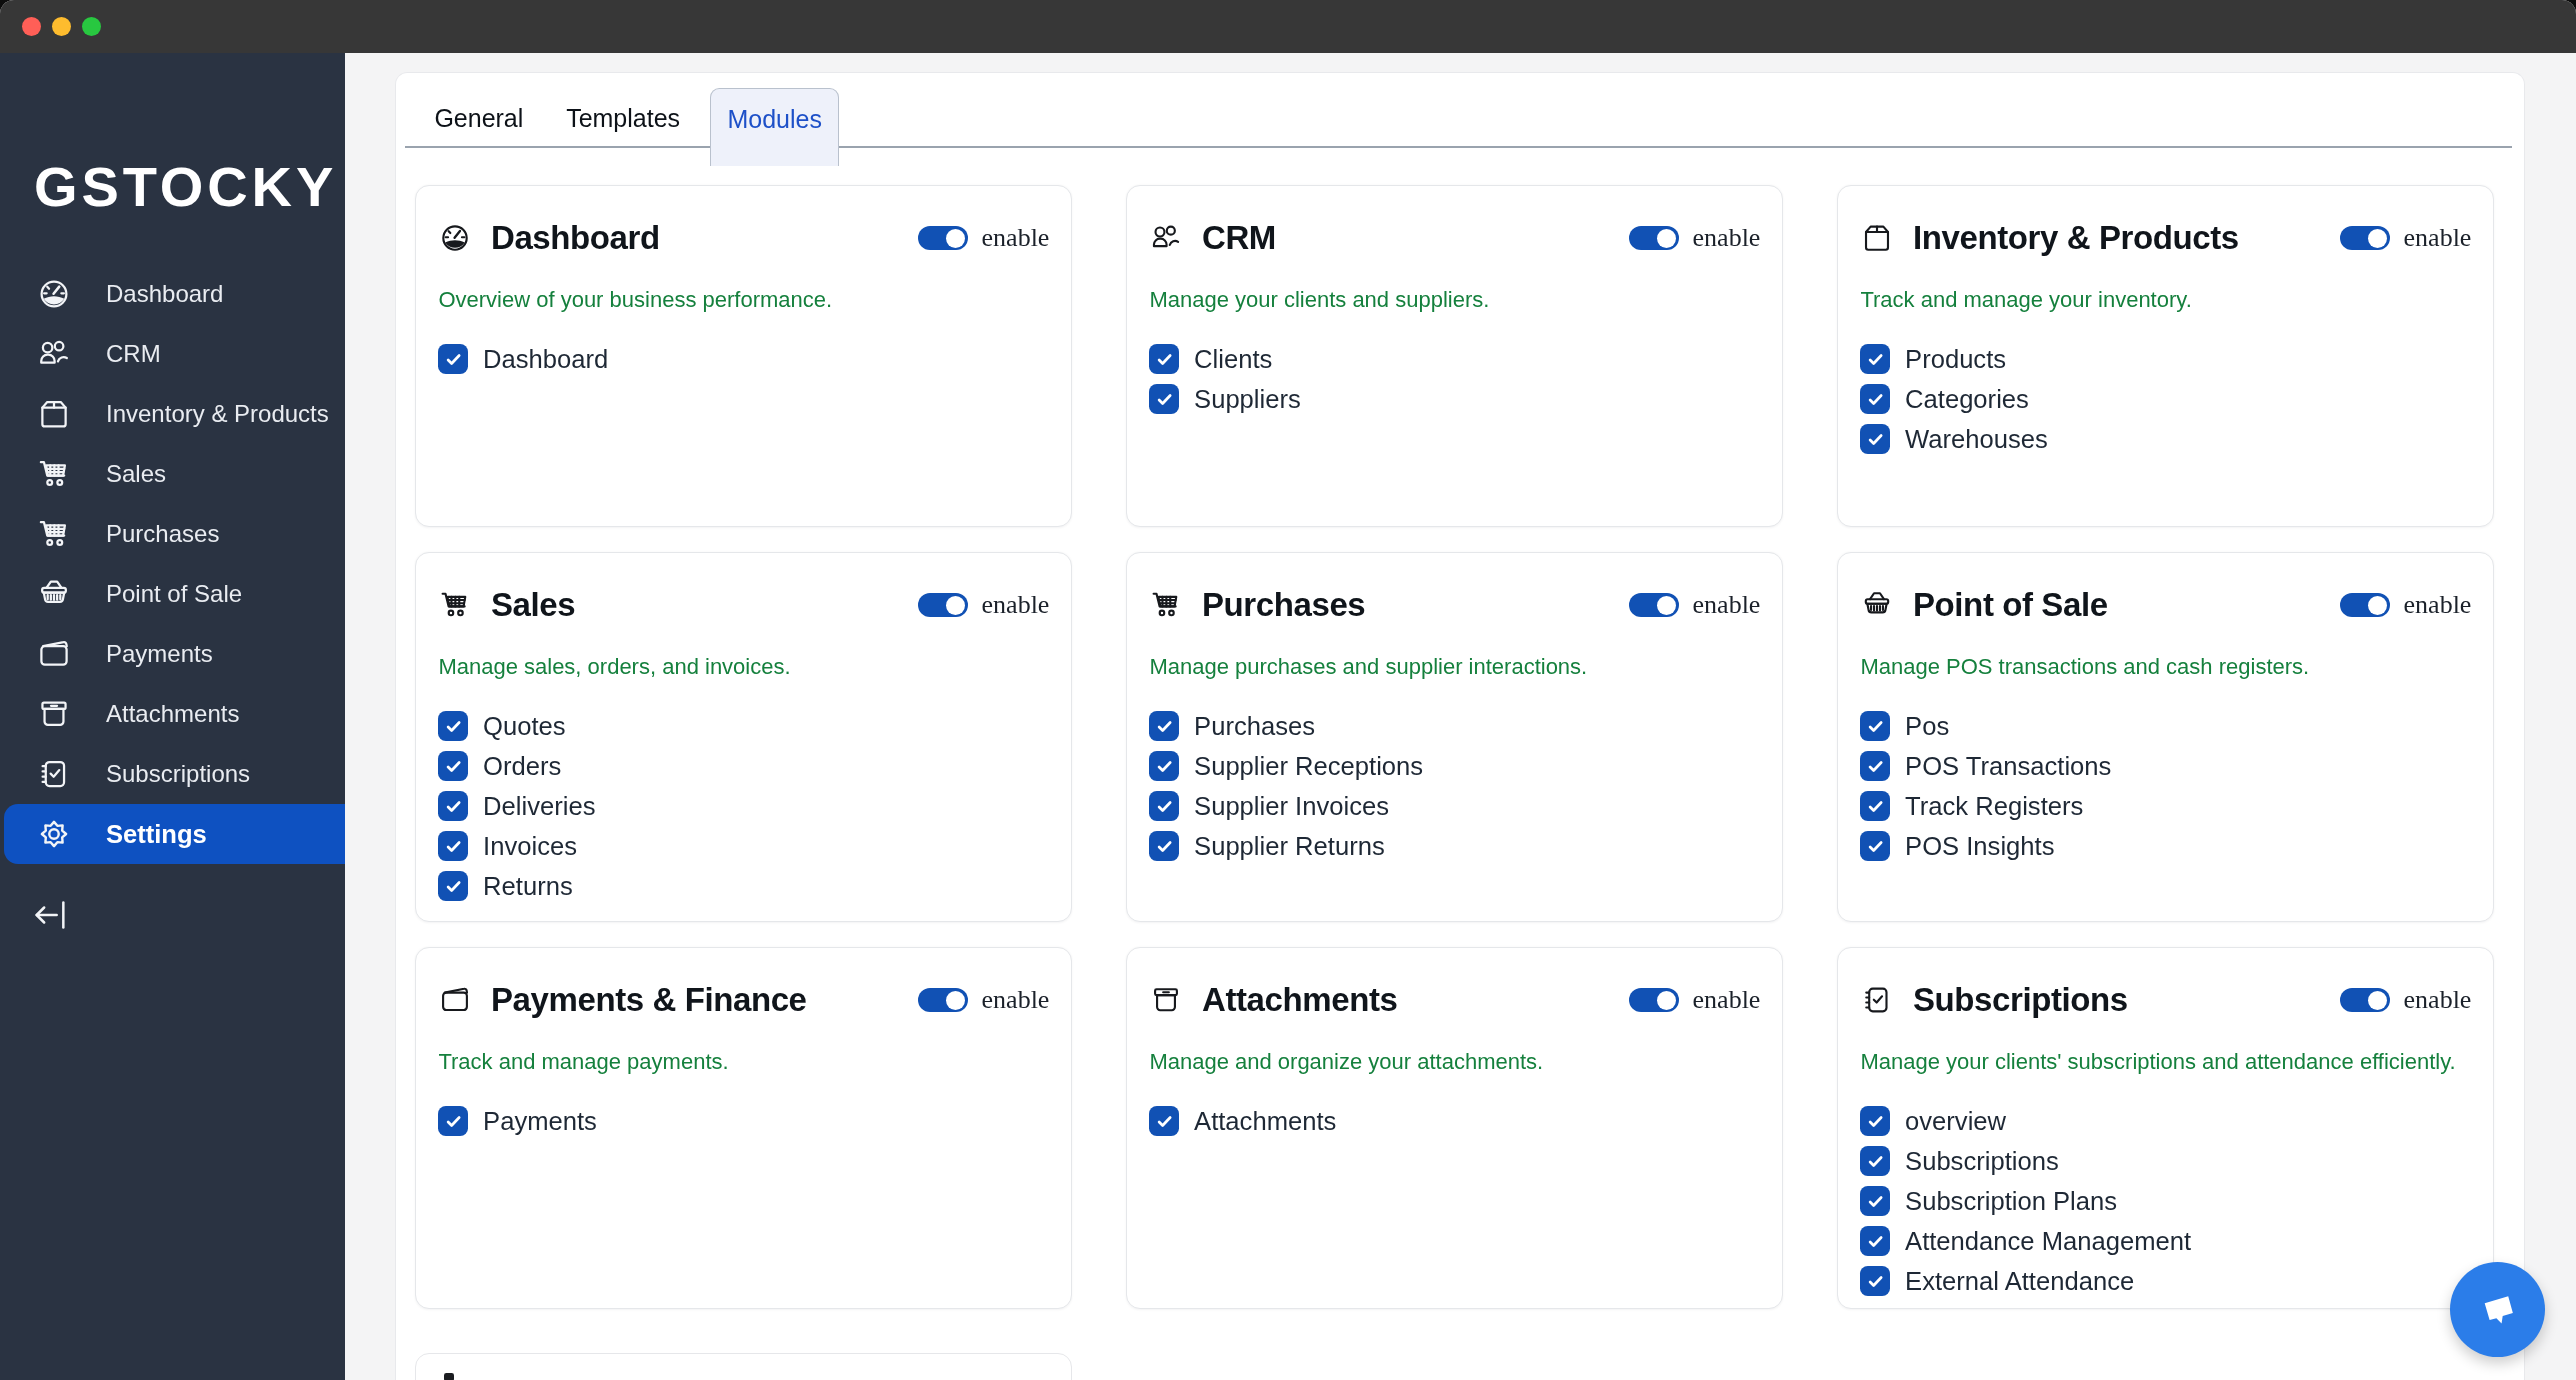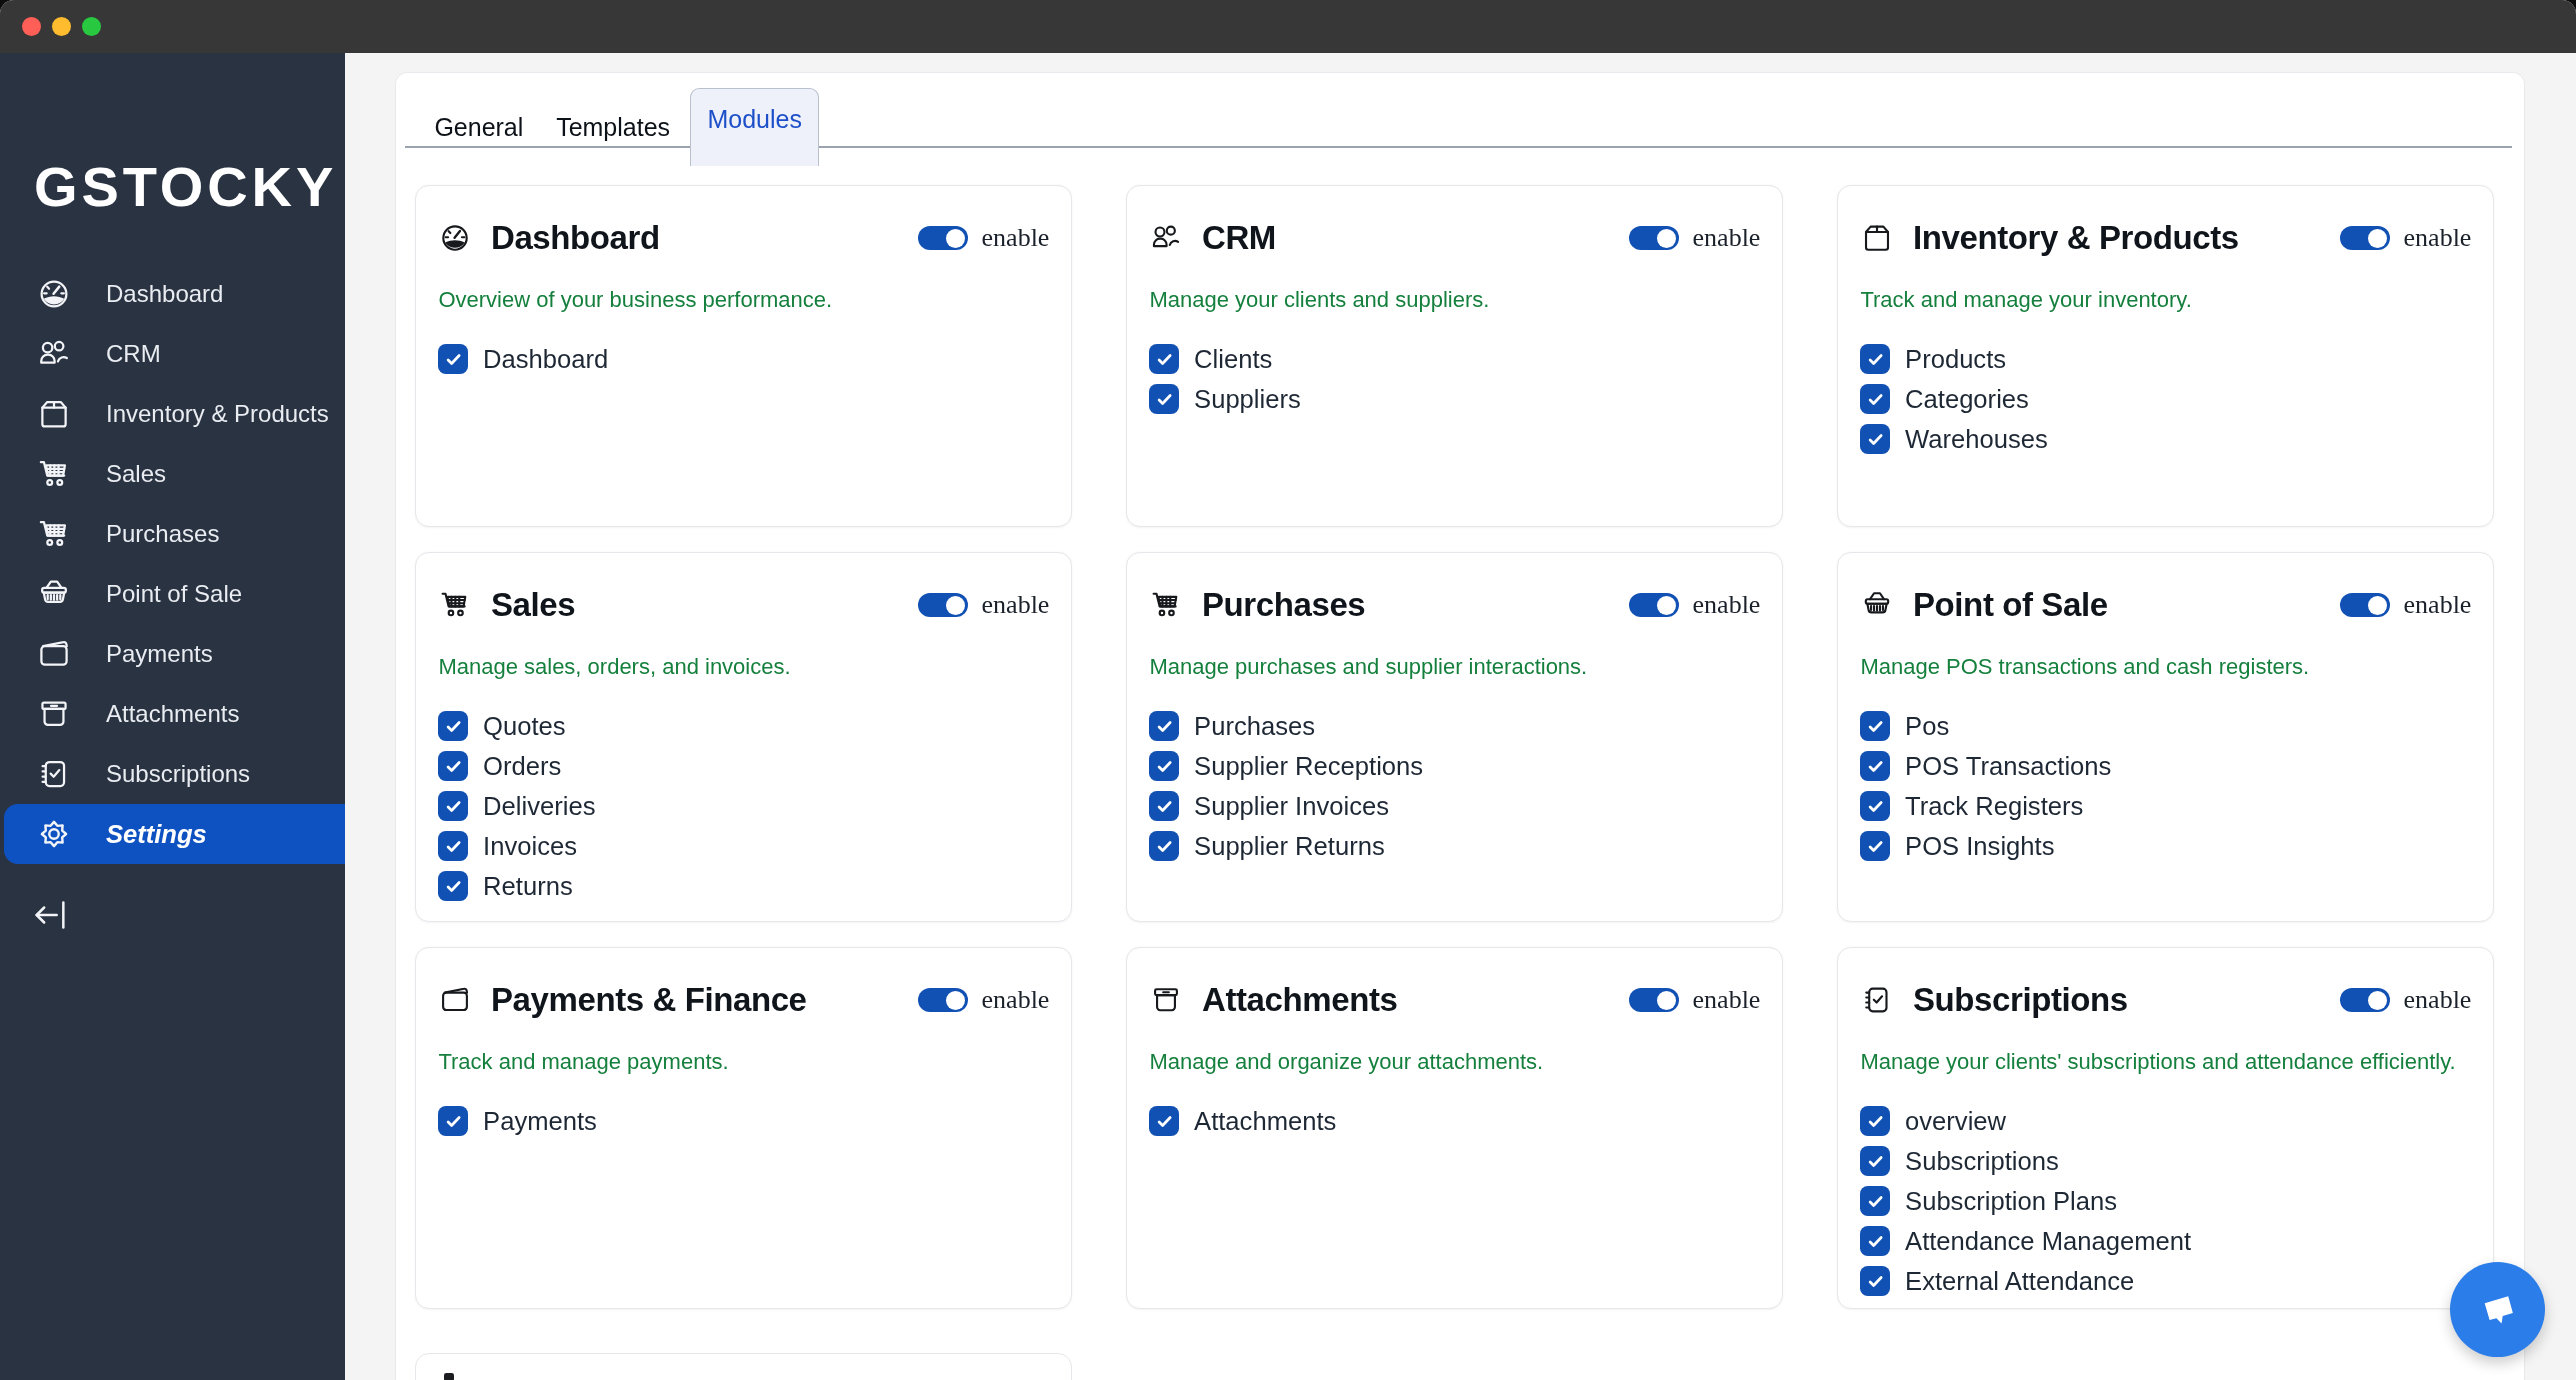--- a/index.html
+++ b/index.html
@@ -10,29 +10,29 @@
   .titlebar { position:absolute; left:0; top:0; right:0; height:53px; background:#373737; }
   .traffic { position:absolute; top:17px; width:19.4px; height:19.4px; border-radius:50%; }
   .t-red { left:22px; } .t-yellow { left:52px; } .t-green { left:82px; }
 
   
   .sidebar { position:absolute; left:0; top:53px; bottom:0; width:406px; background:#2a3342; overflow:hidden; }
   .logo { position:absolute; left:34px; top:101px; font-size:56px; font-weight:800; letter-spacing:3.9px; color:#ffffff; }
   .nav { position:absolute; left:0; right:0; top:211px; }
   .nav-item { height:60px; display:flex; align-items:center; padding-left:36px; gap:34px; color:#e9ecf1; font-size:24px; cursor:pointer; }
   .nav-item .s-icon { width:36px; height:36px; color:#f2f4f7; flex:0 0 36px; display:flex; }
-  .nav-item.active { background:#0e51c1; border-radius:14px; margin:0 3.9px; padding-left:32px; font-weight:700; font-size:25.6px; color:#ffffff;font-style:italic; }
+  .nav-item.active { background:#0e51c1; border-radius:14px; margin:0 3.9px; padding-left:32px; font-weight:700; font-size:25.6px; color:#ffffff; }
   .s-icon svg, .c-icon svg { width:100%; height:100%; display:block; }
   .collapse { position:absolute; left:29.5px; top:842px; width:40px; height:37px; color:#f2f4f7; cursor:pointer; }
 
   
   .main { position:absolute; left:345px; top:53px; right:0; bottom:0; background:#f4f4f5; overflow:hidden; }
   .panel { position:absolute; left:50px; top:19.4px; width:2130px; height:1373px; background:#ffffff; border:1.6px solid #e8e9ec; border-bottom:none; border-radius:12.4px 12.4px 0 0; }
   .underline { position:absolute; left:9.3px; right:12.4px; top:73px; height:1.6px; background:#9aa3ae; z-index:1; }
-  .tabs { position:absolute; left:26px; top:14.7px; display:flex; align-items:center; gap:8px; z-index:2; }
+  .tabs { position:absolute; left:26px; top:14.7px; display:flex; align-items:flex-start; gap:18px; z-index:2; }
   .tab { padding:0 12.4px; font-size:25px; line-height:61px; height:61px; color:#0d1218; cursor:pointer; white-space:nowrap; }
   .tab.active { background:#eef1fa; border:1.6px solid #b9c1cd; border-bottom:none; border-radius:9.3px 9.3px 0 0; color:#1d50c8; height:78px; padding:0 16px; }
 
   
   .cards { position:absolute; left:19.4px; top:112px; display:grid; grid-template-columns:repeat(3,657px); grid-template-rows:342px 370px 362px; column-gap:54px; row-gap:25px; }
   .card { background:#ffffff; border:1.6px solid #e5e7ea; border-radius:14px; box-shadow:0 0.8px 2.3px rgba(16,24,40,.05); padding:0 22px; overflow:hidden; }
   .card-head { display:flex; align-items:center; gap:18.6px; padding-top:34px; height:70px; }
   .c-icon { width:34px; height:34px; color:#17191d; flex:0 0 34px; }
   .card-title { font-size:33px; font-weight:700; color:#10151b; letter-spacing:-0.4px; white-space:nowrap; }
   .card-toggle { margin-left:auto; display:flex; align-items:center; gap:14px; }

